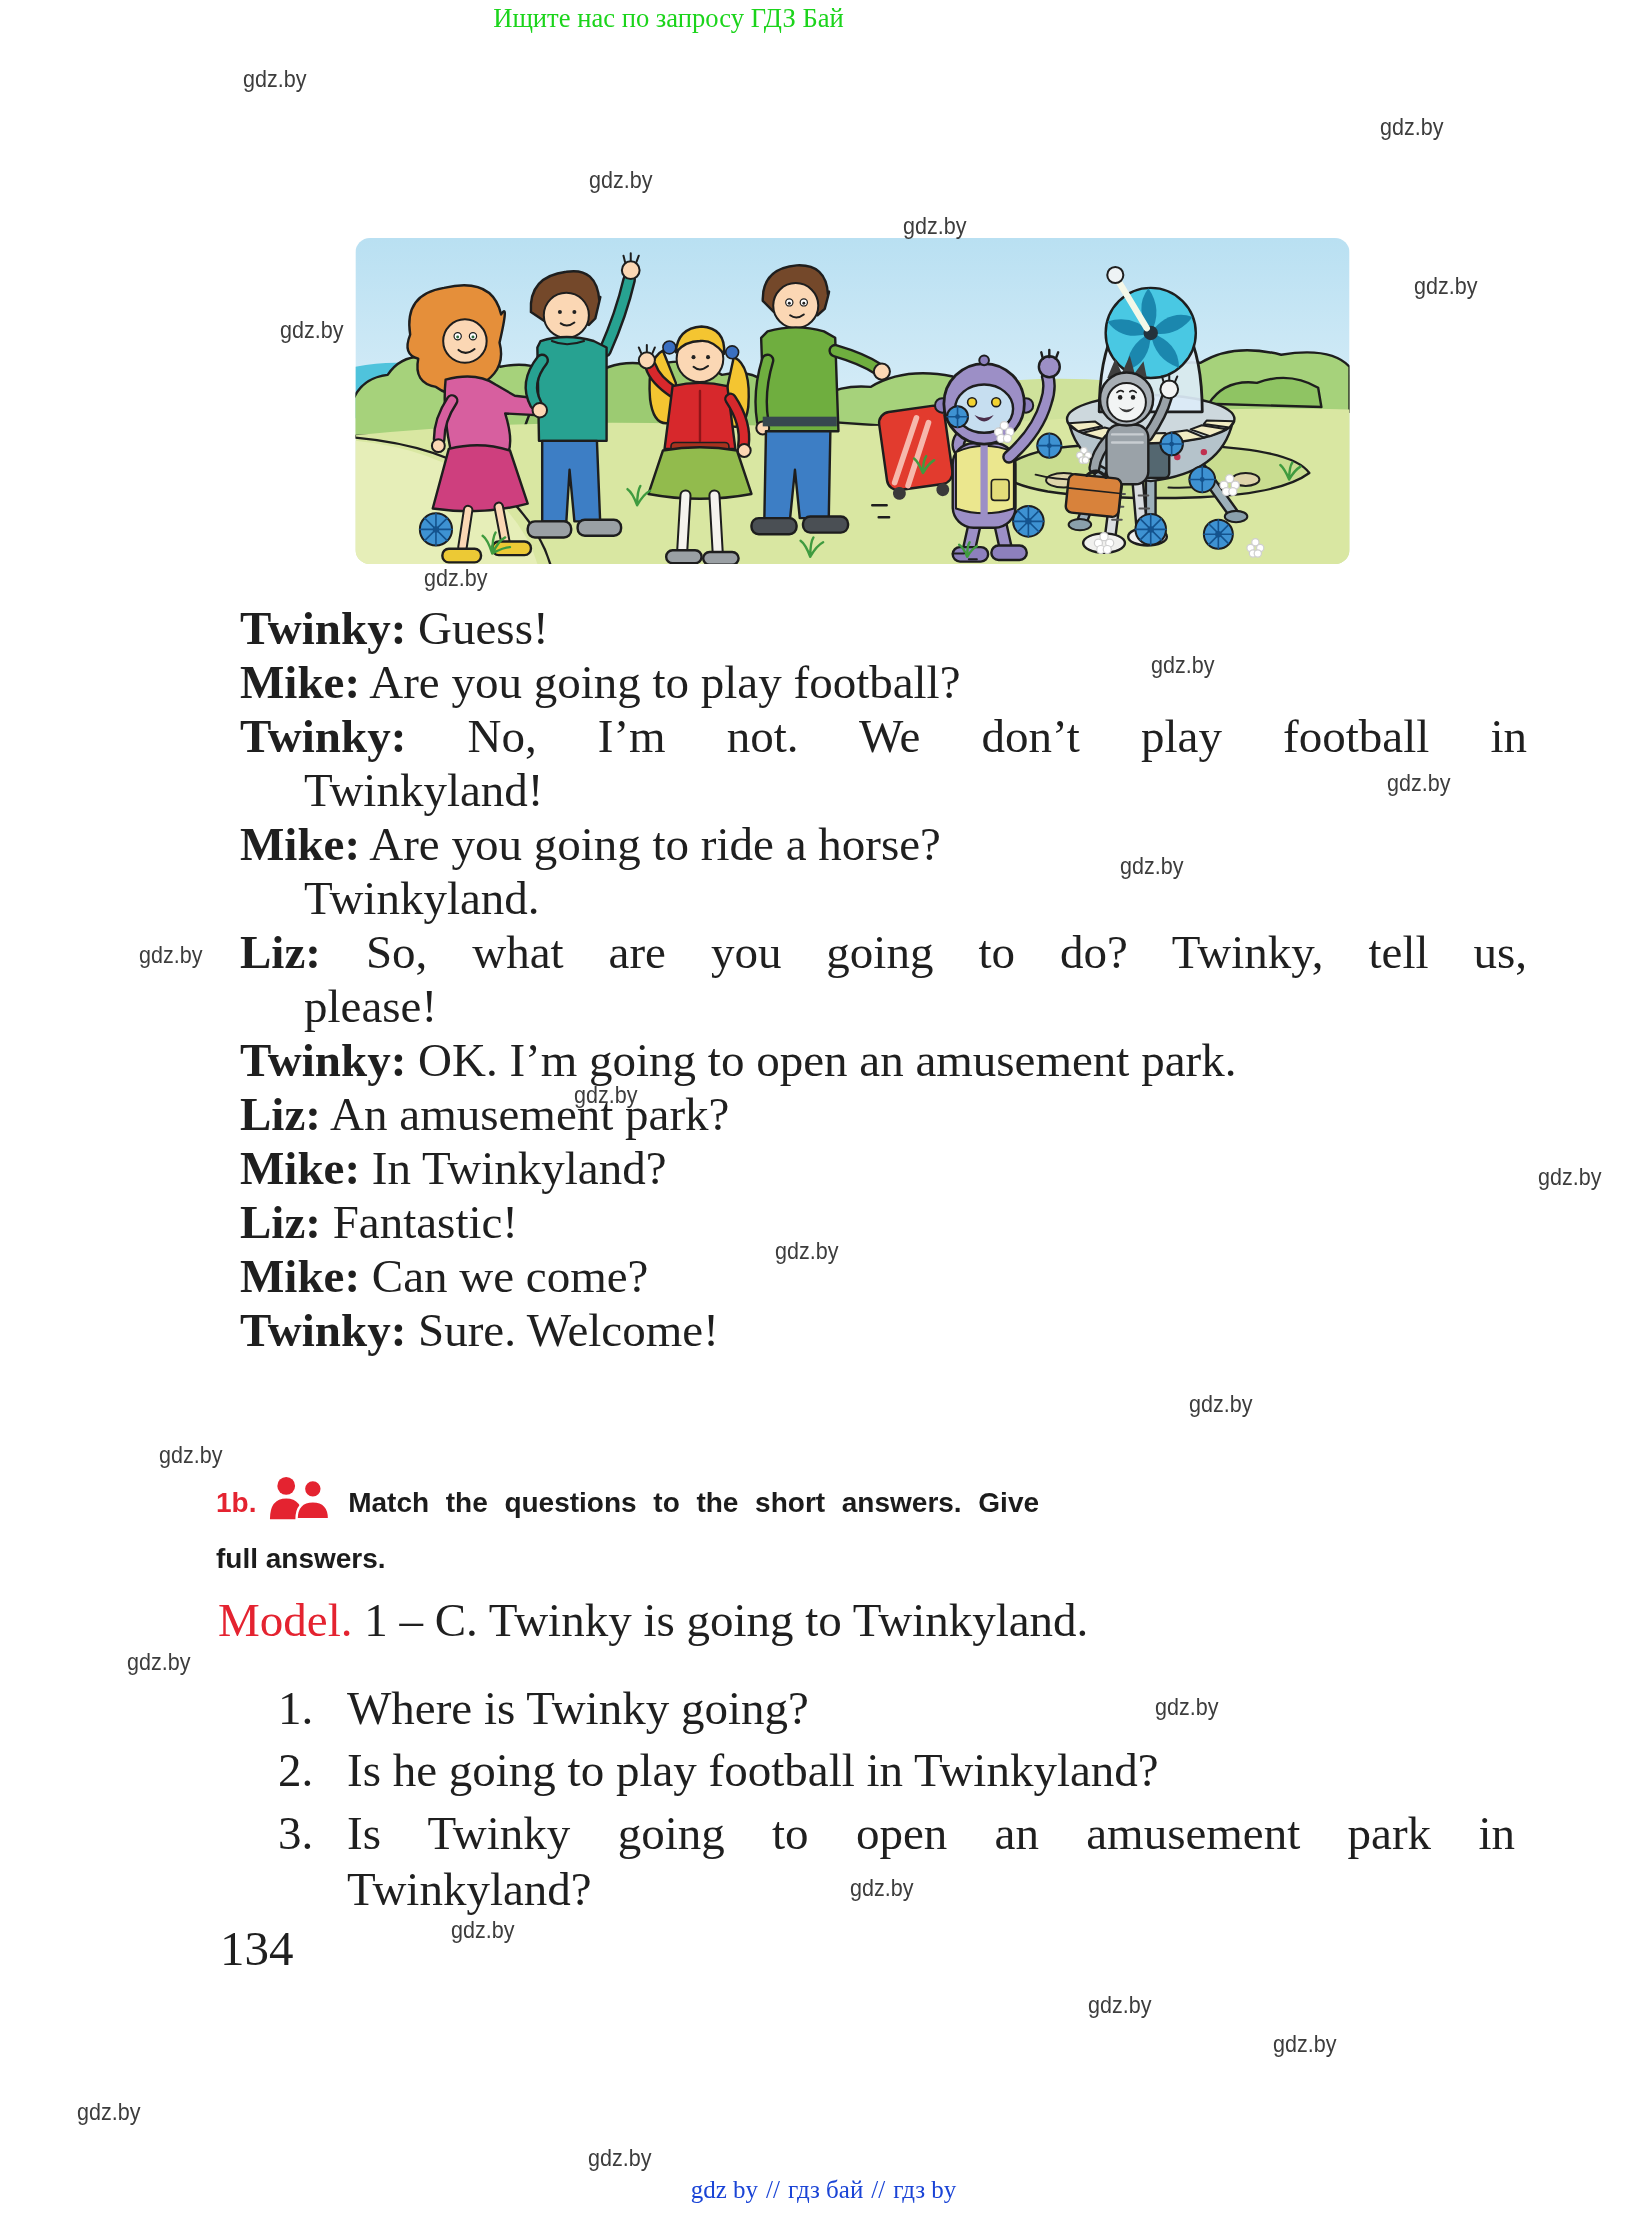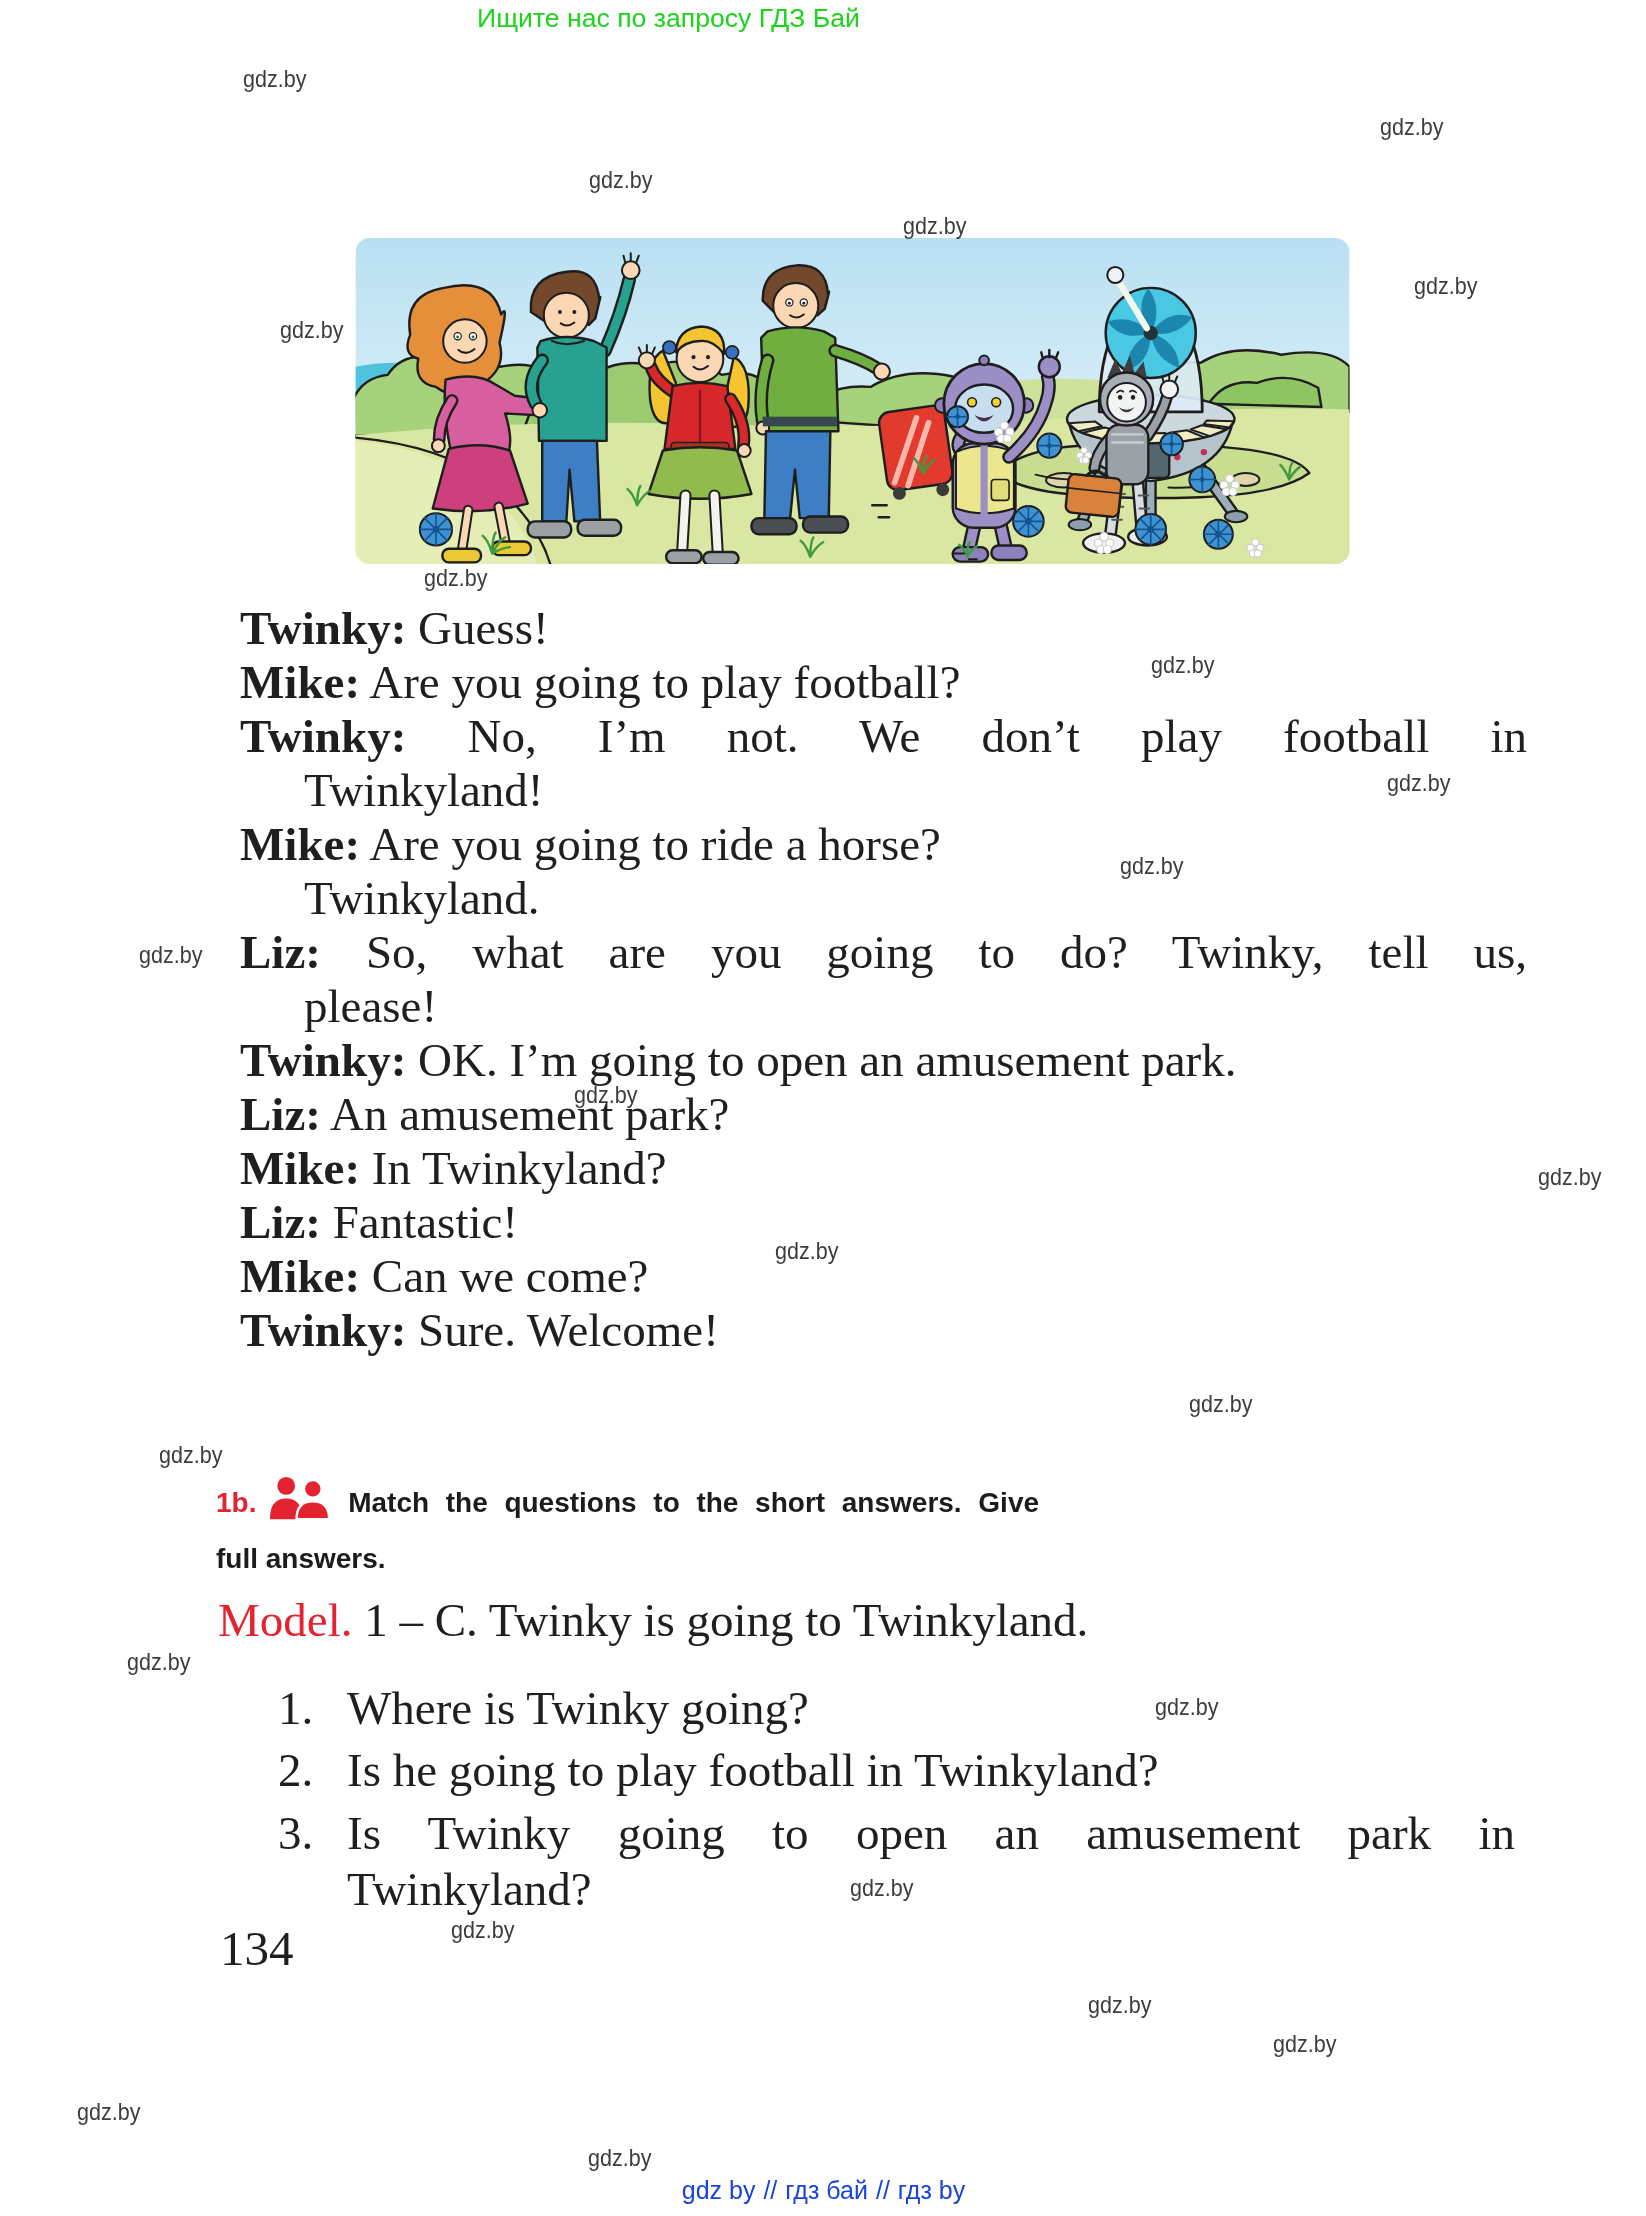--- a/index.html
+++ b/index.html
@@ -1,20 +1,20 @@
 <!DOCTYPE html>
 <html style="font-size:13px"><head>
 <meta charset="utf-8">
 <style>
   html,body { margin:0; padding:0; background:#ffffff; }
   body { width:1647px; height:2216px; position:relative; overflow:hidden;
          font-family:"Liberation Serif", serif; color:#1f1f1f; }
 
   .green-header { position:absolute; top:1.6px; left:0; width:1337px; text-align:center;
-       font-family:Liberation Sans, sans-serif; font-size:26.6px; line-height:32px; color:#1bd41b; }
+       font-family:Liberation Serif, serif; font-size:26.6px; line-height:32px; color:#1bd41b; }
 
   .wm { position:absolute; font-family:"Liberation Sans", sans-serif; font-size:23.4px;
         color:#3d3d3d; white-space:nowrap; transform:scaleX(0.92); transform-origin:left top; }
 
   .illustration { position:absolute; left:355px; top:238px; }
 
   .dialogue { position:absolute; left:220px; top:601px; width:1287px;
               font-size:47px; line-height:54px;margin-left:20px; }
   .dl-line.just { text-align:justify; text-align-last:justify; }
   .dl-line.cont { padding-left:64px; }
@@ -34,21 +34,21 @@
   .questions { position:absolute; left:278px; top:1680px; width:1237px;
        font-size:47px; line-height:56px; }
   .q-item { margin-bottom:6.4px; }
   .q-line.just { text-align:justify; text-align-last:justify; }
   .q-line.cont { padding-left:69px; }
   .q-num { display:inline-block; width:69px; }
 
   .page-number { position:absolute; left:220px; top:1920px; font-size:49px; }
 
   .footer-links { position:absolute; top:2176px; left:0; width:1647px; text-align:center;
-       font-family:Liberation Sans, sans-serif; font-size:25px; color:#1a44d6; }
+       font-family:Liberation Serif, serif; font-size:25px; color:#1a44d6; }
   .footer-links a { color:#1a44d6; text-decoration:none; }
   .footer-sep { padding:0 8px; }
 </style>
 </head>
 <body>
 
 <div class="green-header">Ищите нас по запросу ГДЗ Бай</div>
 
 <svg class="illustration" width="995" height="326" viewBox="0 0 1235 405">
   <defs>

